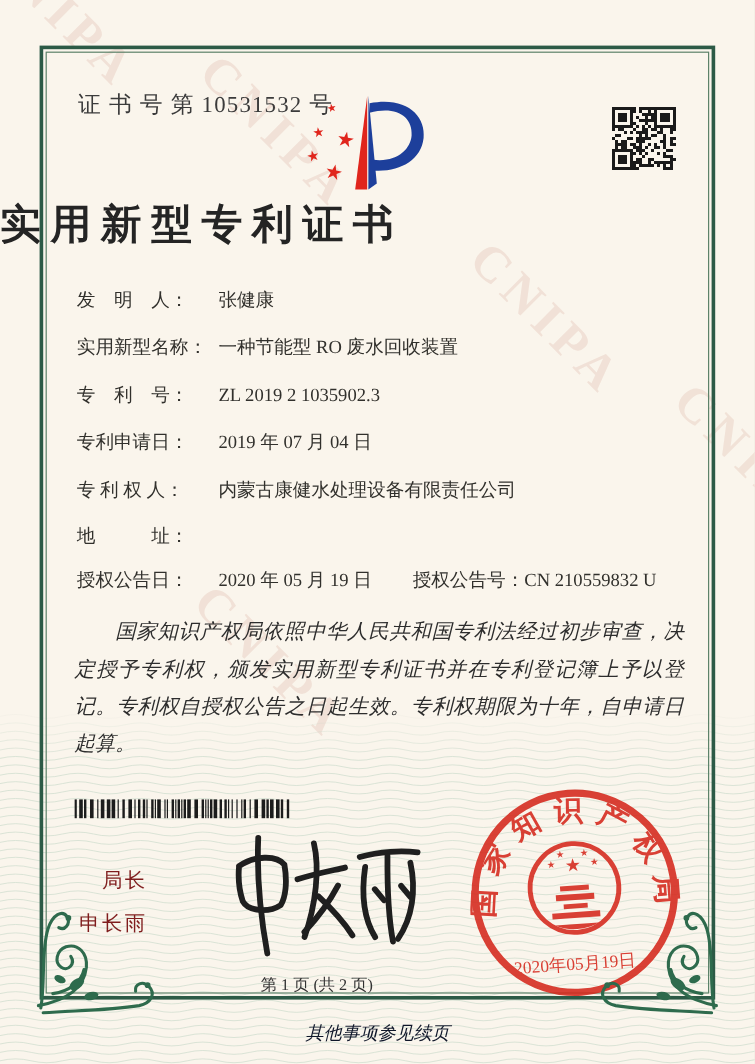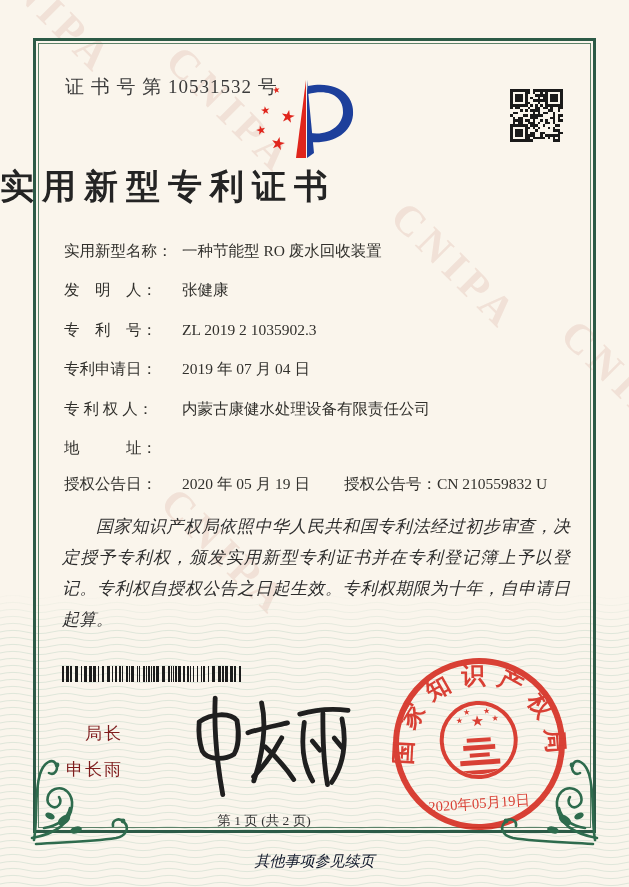--- a/index.html
+++ b/index.html
@@ -391,26 +391,26 @@
         <rect x="10" y="22" width="1" height="1" fill="#1a1a1a"></rect>
         <rect x="19" y="22" width="1" height="1" fill="#1a1a1a"></rect>
         <rect x="20" y="22" width="1" height="1" fill="#1a1a1a"></rect>
         <rect x="21" y="22" width="1" height="1" fill="#1a1a1a"></rect>
       </svg>
 
     <div class="title">实用新型专利证书</div>
 
     <div class="fields">
       <div class="row">
+        <span class="lbl">发　明　人：</span>
+        <span class="val">张健康</span>
+      </div>
+      <div class="row">
         <span class="lbl">实用新型名称：</span>
         <span class="val">一种节能型 RO 废水回收装置</span>
-      </div>
-      <div class="row">
-        <span class="lbl">发　明　人：</span>
-        <span class="val">张健康</span>
       </div>
       <div class="row">
         <span class="lbl">专　利　号：</span>
         <span class="val">ZL 2019 2 1035902.3</span>
       </div>
       <div class="row">
         <span class="lbl">专利申请日：</span>
         <span class="val">2019 年 07 月 04 日</span>
       </div>
       <div class="row">

